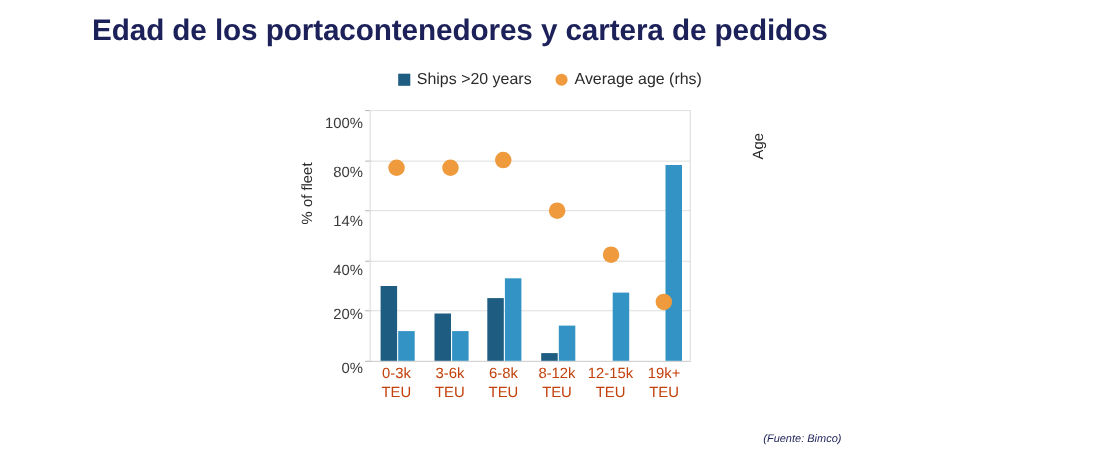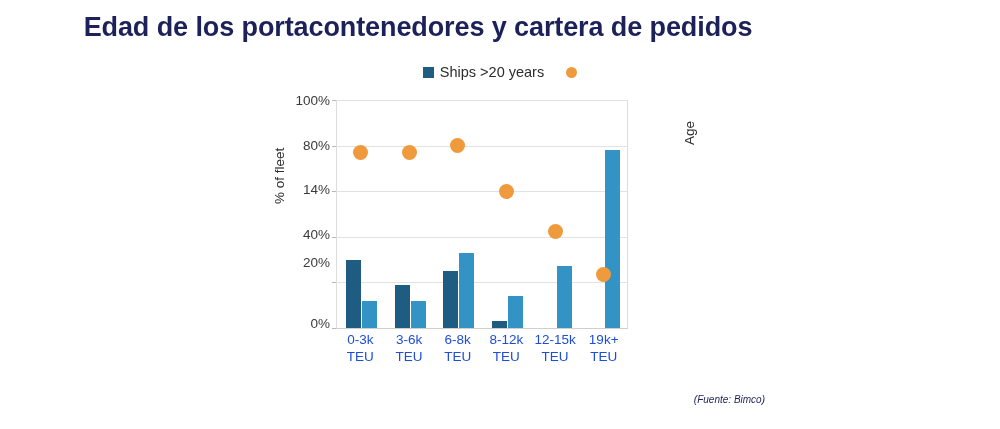--- a/index.html
+++ b/index.html
@@ -103,21 +103,21 @@
   #ticks-left  { left: 8px;  }
   #ticks-right { left: 352px; }
 
   .tick-label {
     position: absolute;
     font-size: 13.5px;
     color: #3a3a3a;
     white-space: nowrap;
     line-height: 1;
   }
-  #ticks-left  .tick-label { right: 0; text-align: right; }
+  #ticks-left  .tick-label { right: 0; text-align: right; margin-top: 11px; }
   #ticks-right .tick-label { left: 12px; text-align: left; }
 
   .tick-mark {
     position: absolute;
     width: 6px;
     height: 1px;
     background: #b9b9b9;
   }
   #ticks-left  .tick-mark { right: -8px; }
   #ticks-right .tick-mark { left: 0px; }
@@ -179,21 +179,21 @@
     position: absolute;
     left: 336px;
     top: 332px;
     width: 292px;
     display: flex;
   }
   .xlabel {
     flex: 1 1 0;
     text-align: center;
     font-size: 13.5px;
-    color: #1d4ed8;
+    color: #c2410c;
     line-height: 1.25;
   }
   .xlabel span { display: block; }
 
   
   #source-note {
     position: absolute;
     right: 235px;
     top: 394px;
     font-size: 10px;
@@ -207,34 +207,35 @@
 
 <div id="chart-title">Edad de los portacontenedores y cartera de pedidos</div>
 
 <div id="legend">
   <div class="legend-item">
     <span class="legend-swatch-square" style="background:#1f5c82"></span>
     <span>Ships &gt;20 years</span>
   </div>
   <div class="legend-item">
     <span class="legend-swatch-dot" style="background:#ef9a3d"></span>
+    <span>Average age (rhs)</span>
   </div>
 </div>
 
 <div id="plot-wrap">
 
   <div id="axis-label-left">% of fleet</div>
   <div id="axis-label-right">Age</div>
 
   <div class="tick-col" id="ticks-left">
     <div class="tick-label" style="top:-6px">100%</div>
     <div class="tick-label" style="top:38.6px">80%</div>
     <div class="tick-label" style="top:83.2px">14%</div>
     <div class="tick-label" style="top:127.8px">40%</div>
-    <div class="tick-label" style="top:156px">20%</div>
+    <div class="tick-label" style="top:168px">20%</div>
     <div class="tick-label" style="top:217px">0%</div>
     <div class="tick-mark" style="top:0px"></div>
     <div class="tick-mark" style="top:45.6px"></div>
     <div class="tick-mark" style="top:91.2px"></div>
     <div class="tick-mark" style="top:136.8px"></div>
     <div class="tick-mark" style="top:182.4px"></div>
     <div class="tick-mark" style="top:228px"></div>
   </div>
 
 

